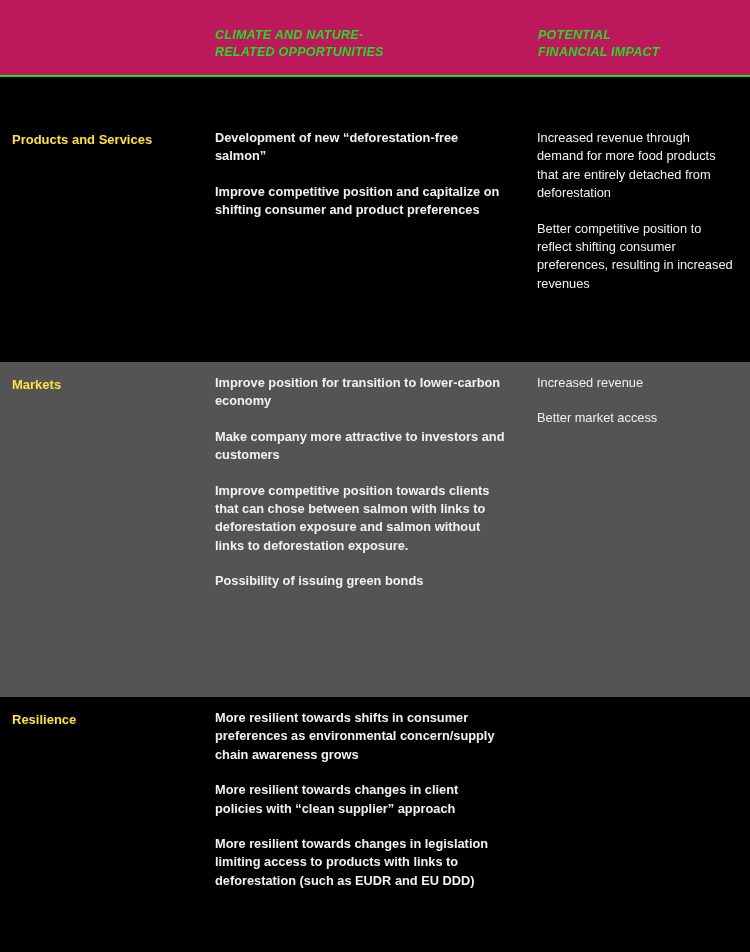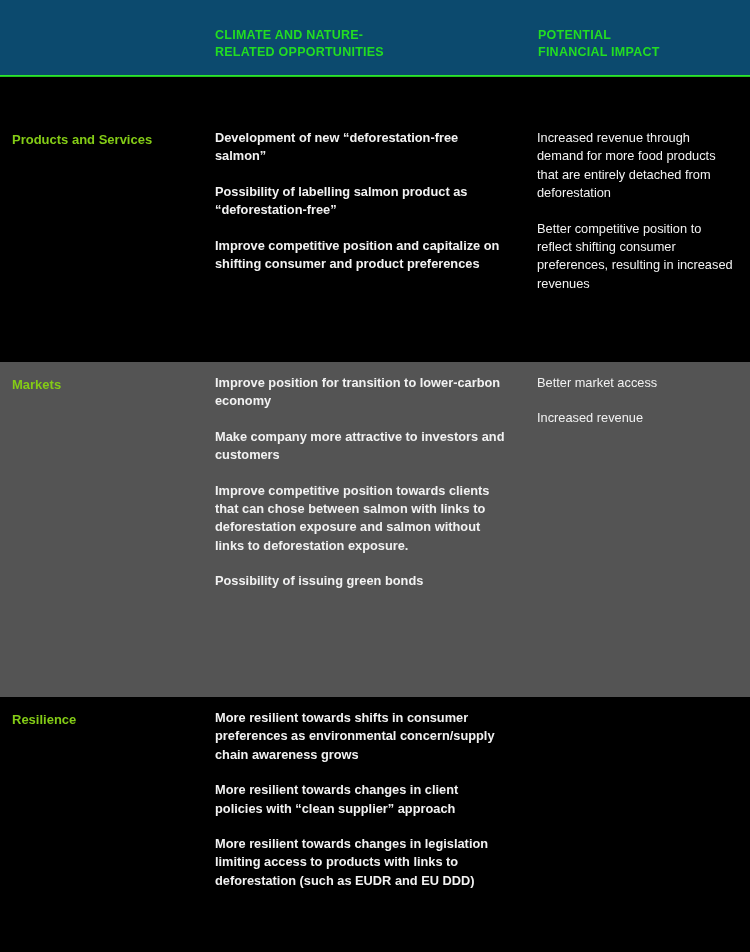--- a/index.html
+++ b/index.html
@@ -21,21 +21,22 @@
     background: #000000;
   }
 
   
   .header-zone {
     position: absolute;
     left: 0;
     top: 0;
     width: 750px;
     height: 76px;
-    background: #0c4a6e;
+    background: #be185d;
+    font-style: italic;
   }
   .col-head {
     position: absolute;
     color: #22dd22;
     font-weight: bold;
     font-size: 12.5px;
     line-height: 16.5px;
     letter-spacing: 0.25px;
     text-transform: uppercase;
     white-space: pre-line;
@@ -78,21 +79,21 @@
     left: 0;
     width: 750px;
   }
   .row.r0 { top: 77px;  height: 285px; background: #000000; }
   .row.r1 { top: 362px; height: 335px; background: #545454; }
   .row.r2 { top: 697px; height: 255px; background: #000000; }
 
   .row-label {
     position: absolute;
     left: 12px;
-    color: #84cc16;
+    color: #fde047;
     font-weight: bold;
     font-size: 13px;
     line-height: 17px;
     white-space: nowrap;
   }
   .row.r0 .row-label { top: 54px; }
   .row.r1 .row-label { top: 14px; }
   .row.r2 .row-label { top: 14px; }
 
   .col {
@@ -129,40 +130,39 @@
   <div class="divider">
     <div class="divider-inner"></div>
   </div>
   <div class="marker m1"></div>
   <div class="marker m2"></div>
 
   <div class="row r0">
     <div class="row-label">Products and Services</div>
     <div class="col mid">
       <p class="para">Development of new “deforestation-free salmon”</p>
-      <p class="para">Possibility of labelling salmon product as “deforestation-free”</p>
       <p class="para">Improve competitive position and capitalize on shifting consumer and product preferences</p>
     </div>
     <div class="col right">
       <p class="para">Increased revenue through demand for more food products that are entirely detached from deforestation</p>
       <p class="para">Better competitive position to reflect shifting consumer preferences, resulting in increased revenues</p>
     </div>
   </div>
 
   <div class="row r1">
     <div class="row-label">Markets</div>
     <div class="col mid">
       <p class="para">Improve position for transition to lower-carbon economy</p>
       <p class="para">Make company more attractive to investors and customers</p>
       <p class="para">Improve competitive position towards clients that can chose between salmon with links to deforestation exposure and salmon without links to deforestation exposure.</p>
       <p class="para">Possibility of issuing green bonds</p>
     </div>
     <div class="col right">
+      <p class="para">Increased revenue</p>
       <p class="para">Better market access</p>
-      <p class="para">Increased revenue</p>
     </div>
   </div>
 
   <div class="row r2">
     <div class="row-label">Resilience</div>
     <div class="col mid">
       <p class="para">More resilient towards shifts in consumer preferences as environmental concern/supply chain awareness grows</p>
       <p class="para">More resilient towards changes in client policies with “clean supplier” approach</p>
       <p class="para">More resilient towards changes in legislation limiting access to products with links to deforestation (such as EUDR and EU DDD)</p>
     </div>

